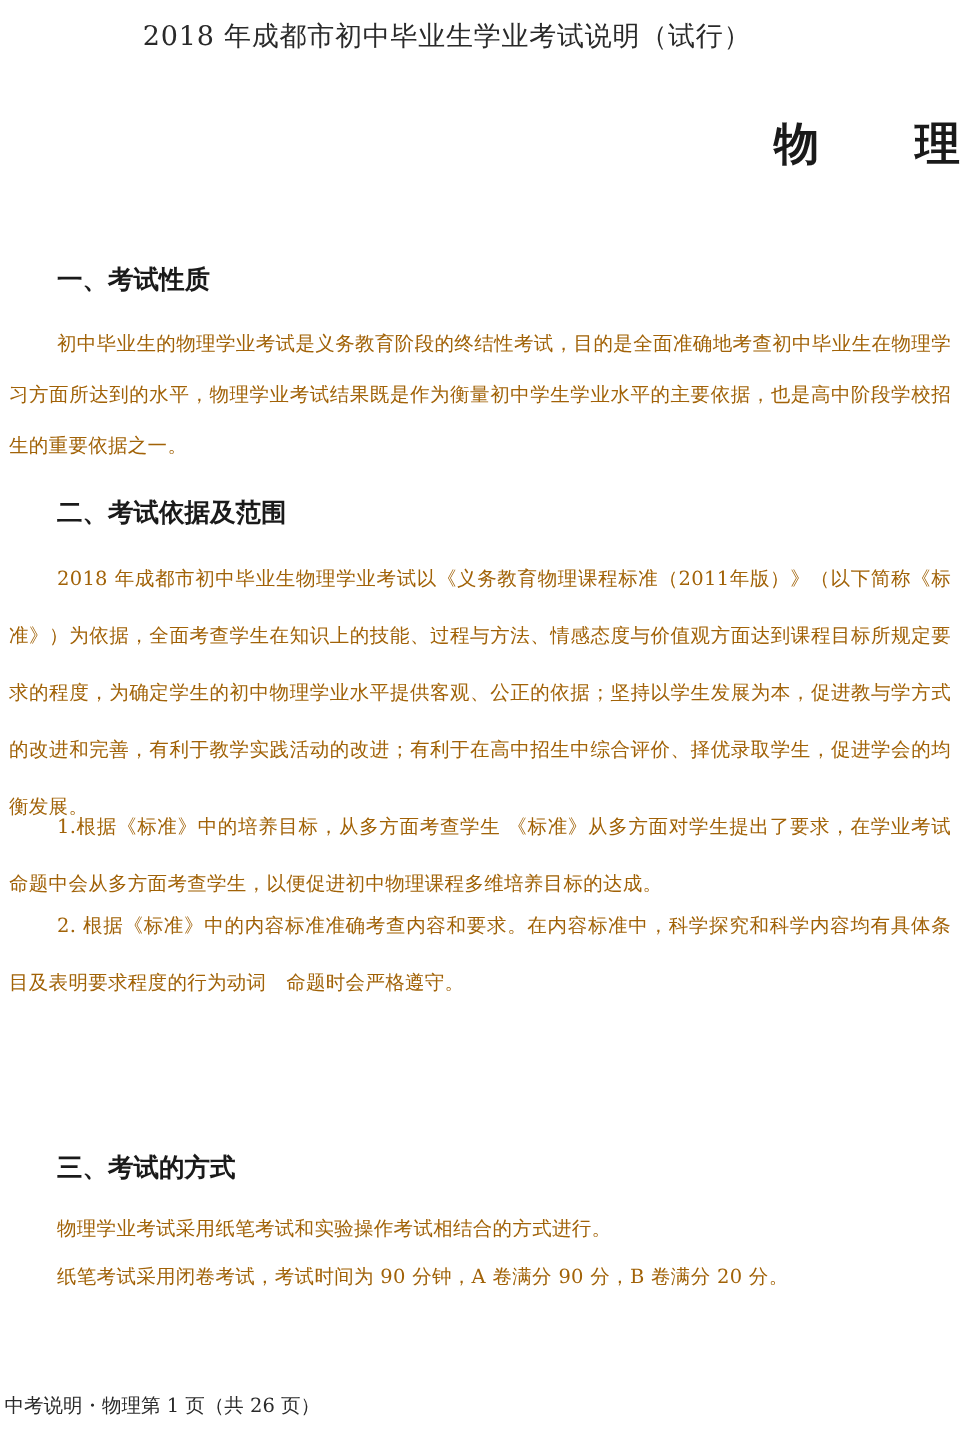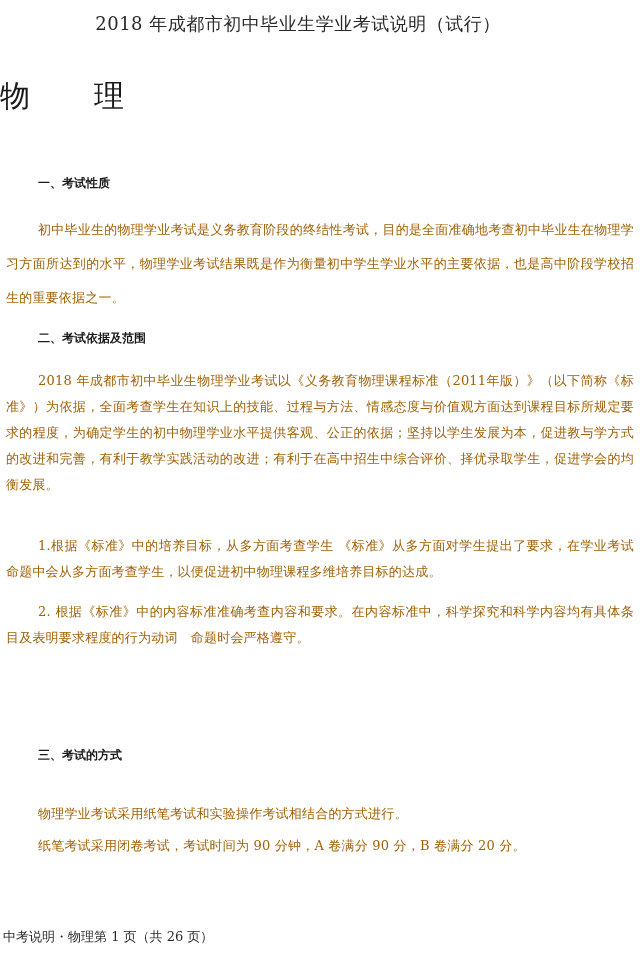--- a/index.html
+++ b/index.html
@@ -1,29 +1,29 @@
 <!DOCTYPE html>
 <html><head>
 <meta charset="utf-8">
 <style>
   html, body { margin:0; padding:0; background:#ffffff; }
   body { width:640px; height:953px; position:relative; overflow:hidden;
          font-family:"DejaVu Serif","Liberation Serif",serif; color:#1a1a1a; }
   .page { position:absolute; left:0; top:0; width:640px; height:953px; }
   .doc-header { position:absolute; top:12px; left:0; width:596px; text-align:center;
                 font-size:18px; color:#2a2a2a; letter-spacing:0.5px; }
-  .doc-title { position:absolute; top:76px; left:0; width:640px; text-align:left;
-               font-family:"DejaVu Sans","Liberation Sans",sans-serif; font-weight:normal;
+  .doc-title { position:absolute; top:76px; left:0; width:640px; text-align:right;
+               font-family:"DejaVu Sans","Liberation Sans",sans-serif; font-weight:bold;
                font-size:30px; color:#1a1a1a; }
   .doc-title .gap { display:inline-block; width:64px; }
   .section-heading { position:absolute; left:38px; font-family:Liberation Serif, serif;
-                     font-weight:bold; font-size:12px; color:#1a1a1a; }
+                     font-weight:bold; font-size:17px; color:#1a1a1a; }
   .para { position:absolute; left:6px; width:628px; font-size:13px; line-height:34px;
           text-align:justify; text-indent:32px; color:#a16207; letter-spacing:0.2px; }
-  .para.tight { line-height:26px; }
+  .para.tight { line-height:38px; }
   .footer { position:absolute; top:928px; left:3px; width:640px; text-align:left;
             font-size:13px; color:#2a2a2a; }
 </style>
 </head>
 <body>
 
 <div class="page">
 
   <div class="doc-header">2018 年成都市初中毕业生学业考试说明（试行）</div>
 
@@ -32,18 +32,18 @@
   </div>
 
   <div class="section-heading" style="top:175px;">一、考试性质</div>
   <div class="para" style="top:213px;">初中毕业生的物理学业考试是义务教育阶段的终结性考试，目的是全面准确地考查初中毕业生在物理学习方面所达到的水平，物理学业考试结果既是作为衡量初中学生学业水平的主要依据，也是高中阶段学校招生的重要依据之一。</div>
 
   <div class="section-heading" style="top:330px;">二、考试依据及范围</div>
   <div class="para tight" style="top:368px;">2018 年成都市初中毕业生物理学业考试以《义务教育物理课程标准（2011年版）》（以下简称《标准》）为依据，全面考查学生在知识上的技能、过程与方法、情感态度与价值观方面达到课程目标所规定要求的程度，为确定学生的初中物理学业水平提供客观、公正的依据；坚持以学生发展为本，促进教与学方式的改进和完善，有利于教学实践活动的改进；有利于在高中招生中综合评价、择优录取学生，促进学会的均衡发展。</div>
   <div class="para tight" style="top:533px;">1.根据《标准》中的培养目标，从多方面考查学生 《标准》从多方面对学生提出了要求，在学业考试命题中会从多方面考查学生，以便促进初中物理课程多维培养目标的达成。</div>
   <div class="para tight" style="top:599px;">2. 根据《标准》中的内容标准准确考查内容和要求。在内容标准中，科学探究和科学内容均有具体条目及表明要求程度的行为动词　命题时会严格遵守。</div>
 
-  <div class="section-heading" style="top:747px;">三、考试的方式</div>
+  <div class="section-heading" style="top:767px;">三、考试的方式</div>
   <div class="para tight" style="top:801px;">物理学业考试采用纸笔考试和实验操作考试相结合的方式进行。</div>
   <div class="para tight" style="top:833px;">纸笔考试采用闭卷考试，考试时间为 90 分钟，A 卷满分 90 分，B 卷满分 20 分。</div>
 
   <div class="footer">中考说明・物理第 1 页（共 26 页）</div>
 </div>
 
 </body></html>

